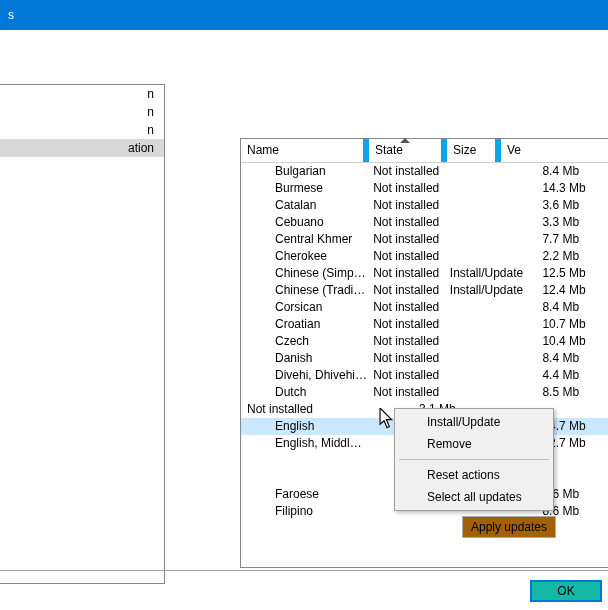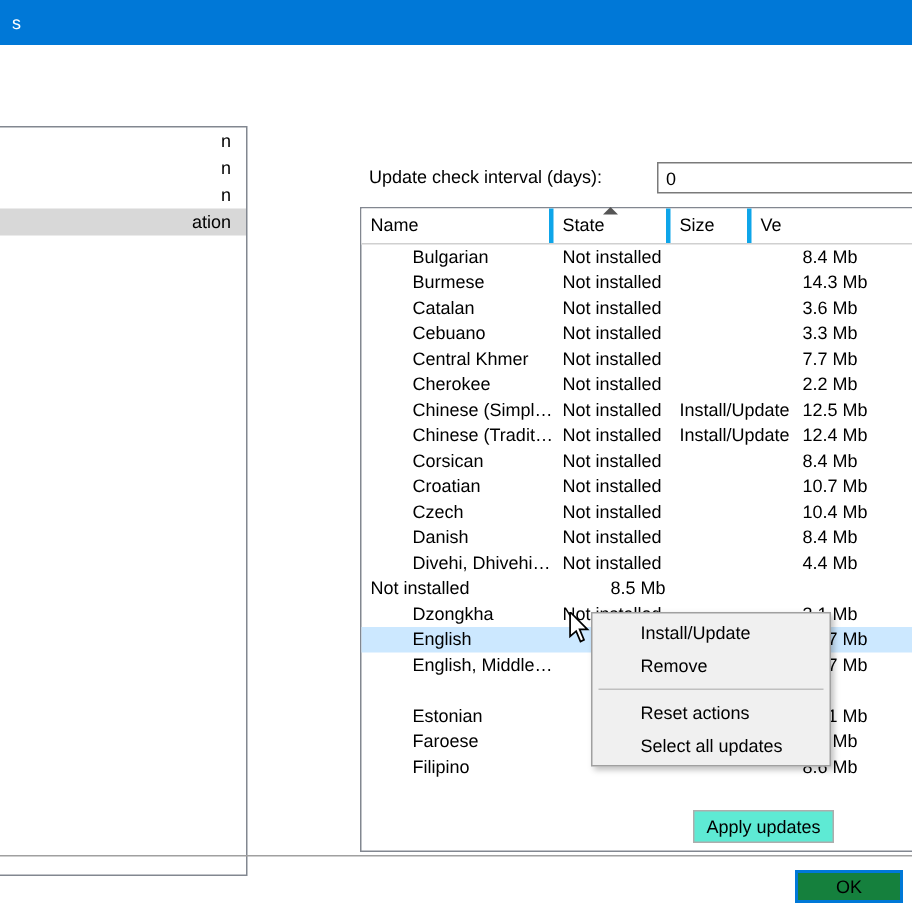--- a/index.html
+++ b/index.html
@@ -89,21 +89,21 @@
     background: #fff;
   }
   .thead {
     display: flex;
     height: 24px;
     border-bottom: 1px solid #d0d0d0;
     background: #fff;
     font-weight: 400;
   }
   .th {
-    border-right: 3px solid #0ea5e9;
+    border-right: 6px solid #0ea5e9;
     padding: 4px 6px;
     position: relative;
     white-space: nowrap;
   }
   .th.sort::after {
     content: "";
     position: absolute;
     top: -1px;
     left: 50%;
     margin-left: -5px;
@@ -123,21 +123,21 @@
     display: flex;
     height: 17px;
     line-height: 17px;
     white-space: nowrap;
   }
   .row.selected { background: #cce8ff; }
   .cell { overflow: hidden; text-overflow: ellipsis; }
   .cell.name   { width: 128px; padding-left: 34px; }
   .cell.state  { width: 78px;  padding-left: 6px; }
   .cell.action { width: 82px;  padding-left: 6px; }
-  .cell.size   { width: 54px;  padding-left: 6px; }
+  .cell.size   { width: 54px;  padding-left: 6px; margin-left: 12px; }
   .cell.ver    { width: 30px;  padding-left: 6px; }
 
   
   .cursor {
     position: absolute;
     pointer-events: none;
     z-index: 50;
   }
 
   
@@ -159,70 +159,66 @@
   }
   .menu-sep {
     height: 1px;
     background: #c0c0c0;
     margin: 4px 2px;
   }
 
   
   .apply-btn {
     position: absolute;
-    top: 540px;
+    top: 516px;
     left: 462px;
     width: 94px;
     height: 22px;
     border: 1px solid #adadad;
-    background: #5eead4;
+    background: #a16207;
     font: inherit;
     z-index: 5;
   }
 
   
   .bottom-sep {
     position: absolute;
     left: -20px; right: -10px;
     top: 570px;
     height: 1px;
     background: #a0a0a0;
   }
   .ok-btn {
     position: absolute;
     top: 580px;
     left: 530px;
     width: 72px;
     height: 22px;
     border: 2px solid #0078d7;
-    background: #15803d;
+    background: #14b8a6;
     font: inherit;
     text-align: center;
   }
 </style>
 </head>
 <body>
 
 <div class="titlebar">
   <span>s</span>
 </div>
 
 <div class="content">
 
   <div class="sidebar" id="sidebar">
       <div class="sidebar-item">n</div>
       <div class="sidebar-item">n</div>
       <div class="sidebar-item">n</div>
       <div class="sidebar-item selected">ation</div>
     </div>
 
-  <div class="interval-row">
-    <span class="interval-label">Update check interval (days):</span>
-    <input class="interval-input" type="text" value="0" style="">
-  </div>
 
   <div class="table-wrap">
     <div class="thead">
       <div class="th col-name"><span>Name</span></div>
       <div class="th col-state sort"><span>State</span></div>
       <div class="th col-size"><span>Size</span></div>
       <div class="th col-ver"><span>Ve</span></div>
     </div>
     <div class="tbody" id="tbody">
         <div class="row">
@@ -310,27 +306,27 @@
           <div class="cell ver"></div>
         </div>
         <div class="row">
           <div class="cell name">Divehi, Dhivehi, M...</div>
           <div class="cell state">Not installed</div>
           <div class="cell action"></div>
           <div class="cell size">4.4 Mb</div>
           <div class="cell ver"></div>
         </div>
         <div class="row">
+          <div class="cell name">Dutch</div>
           <div class="cell state">Not installed</div>
           <div class="cell action"></div>
           <div class="cell size">8.5 Mb</div>
           <div class="cell ver"></div>
         </div>
         <div class="row">
-          <div class="cell name">Dzongkha</div>
           <div class="cell state">Not installed</div>
           <div class="cell action"></div>
           <div class="cell size">3.1 Mb</div>
           <div class="cell ver"></div>
         </div>
         <div class="row selected">
           <div class="cell name">English</div>
           <div class="cell state"></div>
           <div class="cell action">e</div>
           <div class="cell size">14.7 Mb</div>
@@ -343,21 +339,20 @@
           <div class="cell size">12.7 Mb</div>
           <div class="cell ver"></div>
         </div>
         <div class="row">
           <div class="cell state"></div>
           <div class="cell action"></div>
           <div class="cell size">7.1 Mb</div>
           <div class="cell ver"></div>
         </div>
         <div class="row">
-          <div class="cell name">Estonian</div>
           <div class="cell state"></div>
           <div class="cell action"></div>
           <div class="cell size">15.1 Mb</div>
           <div class="cell ver"></div>
         </div>
         <div class="row">
           <div class="cell name">Faroese</div>
           <div class="cell state"></div>
           <div class="cell action"></div>
           <div class="cell size">9.6 Mb</div>

